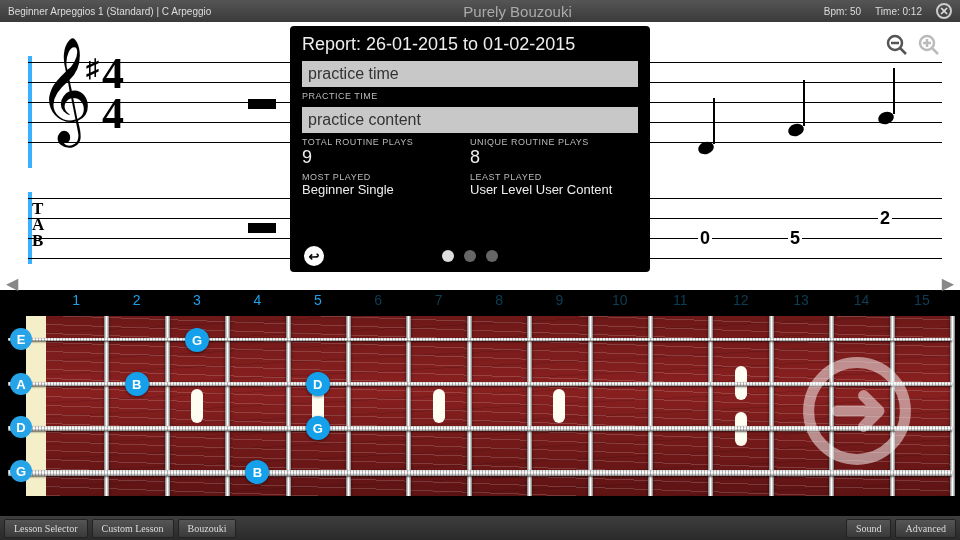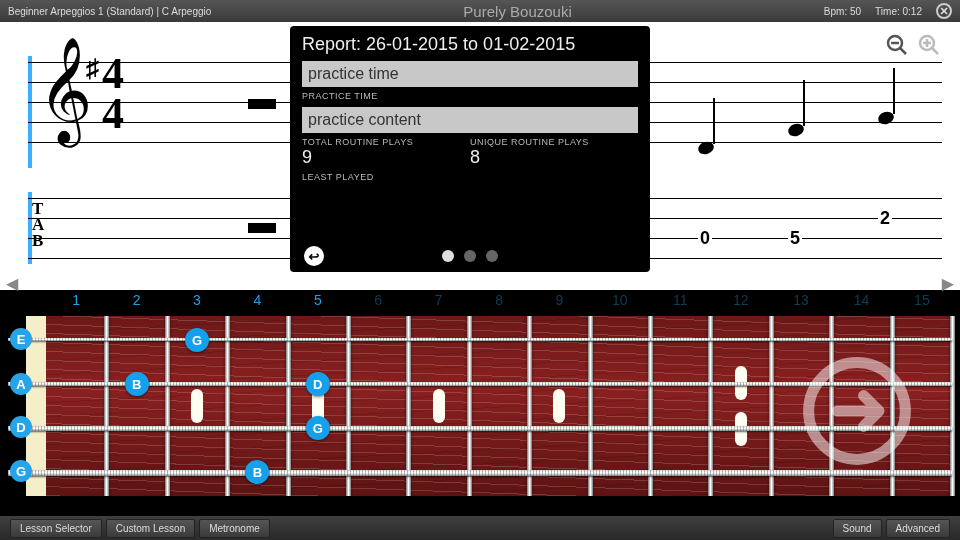--- a/index.html
+++ b/index.html
@@ -70,21 +70,21 @@
   .fret { position:absolute; top:0; bottom:0; width:5px; background:linear-gradient(90deg,#777,#fff,#777); box-shadow:0 0 3px rgba(0,0,0,0.5); }
   .inlay { position:absolute; width:12px; height:34px; border-radius:6px; background:#fefdf2; top:73px; }
   .string { position:absolute; left:0; right:0; height:5px; background:linear-gradient(#ddd,#fff,#888); box-shadow:0 1px 2px rgba(0,0,0,0.6); z-index:2;}
   .string::after{content:"";position:absolute;inset:0;background:repeating-linear-gradient(90deg, rgba(0,0,0,0.25) 0 1px, transparent 1px 3px);}
   .string.s1{height:3px;} .string.s2{height:4px;} .string.s3{height:5px;} .string.s4{height:6px;}
   .marker { position:absolute; width:24px; height:24px; border-radius:50%; background:#14a0ea; color:#fff; font-weight:bold; font-size:13px; display:flex; align-items:center; justify-content:center; z-index:3; box-shadow:0 1px 3px rgba(0,0,0,0.5);}
   .play-overlay { position:absolute; right:40px; top:40px; width:110px; height:110px; z-index:3; opacity:0.5; cursor:pointer;}
   .play-overlay svg { width:100%; height:100%; }
 
   
-  .bottombar { position:absolute; left:0; right:0; bottom:0; height:24px; background:linear-gradient(#3e3e3e,#2a2a2a); display:flex; align-items:center; padding:0 10px; gap:4px; }
+  .bottombar { position:absolute; left:0; right:0; bottom:0; height:24px; background:linear-gradient(#3e3e3e,#2a2a2a); display:flex; align-items:center; padding:0 4px; gap:4px;font-family:Liberation Serif, serif; }
   .btn { background:linear-gradient(#555,#3a3a3a); color:#ddd; font-size:10px; padding:3px 9px; border-radius:2px; cursor:pointer; border:1px solid #222;}
   .bottombar .spacer { flex:1; }
   .bottombar .group { display:flex; gap:4px; }
 </style>
 </head>
 <body>
 
 <div class="topbar">
   <div class="title">Beginner Arpeggios 1 (Standard)  |  C Arpeggio</div>
   <div class="center">Purely Bouzouki</div>
@@ -173,21 +173,26 @@
         <div class="lbl">TOTAL ROUTINE PLAYS</div>
         <div class="val">9</div>
       </div>
     <div class="col">
         <div class="lbl">UNIQUE ROUTINE PLAYS</div>
         <div class="val">8</div>
       </div>
   </div>
   <div class="row">
     <div class="col">
+        <div class="lbl">MOST PLAYED</div>
+        <div class="val2">Beginner Single</div>
+      </div>
+    <div class="col">
         <div class="lbl">LEAST PLAYED</div>
+        <div class="val2">User Level User Content</div>
       </div>
   </div>
   <div class="pager">
     <div class="back">↩</div>
     <div class="dot active"></div>
     <div class="dot"></div>
     <div class="dot"></div>
   </div>
 </div>
 
@@ -254,18 +259,18 @@
 <div class="marker" style="left: 177px; top: 12px;">G</div>
     <div class="marker" style="left: 116.6px; top: 56px;">B</div>
     <div class="marker" style="left: 297.8px; top: 56px;">D</div>
     <div class="marker" style="left: 297.8px; top: 100px;">G</div>
     <div class="marker" style="left: 237.4px; top: 144px;">B</div>
   </div>
 
 <div class="bottombar">
   <div class="btn">Lesson Selector</div>
   <div class="btn">Custom Lesson</div>
-  <div class="btn">Metronome</div>
+  <div class="btn">Bouzouki</div>
   <div class="spacer"></div>
   <div class="spacer"></div>
   <div class="btn">Sound</div>
   <div class="btn">Advanced</div>
 </div>
 
 </body></html>

